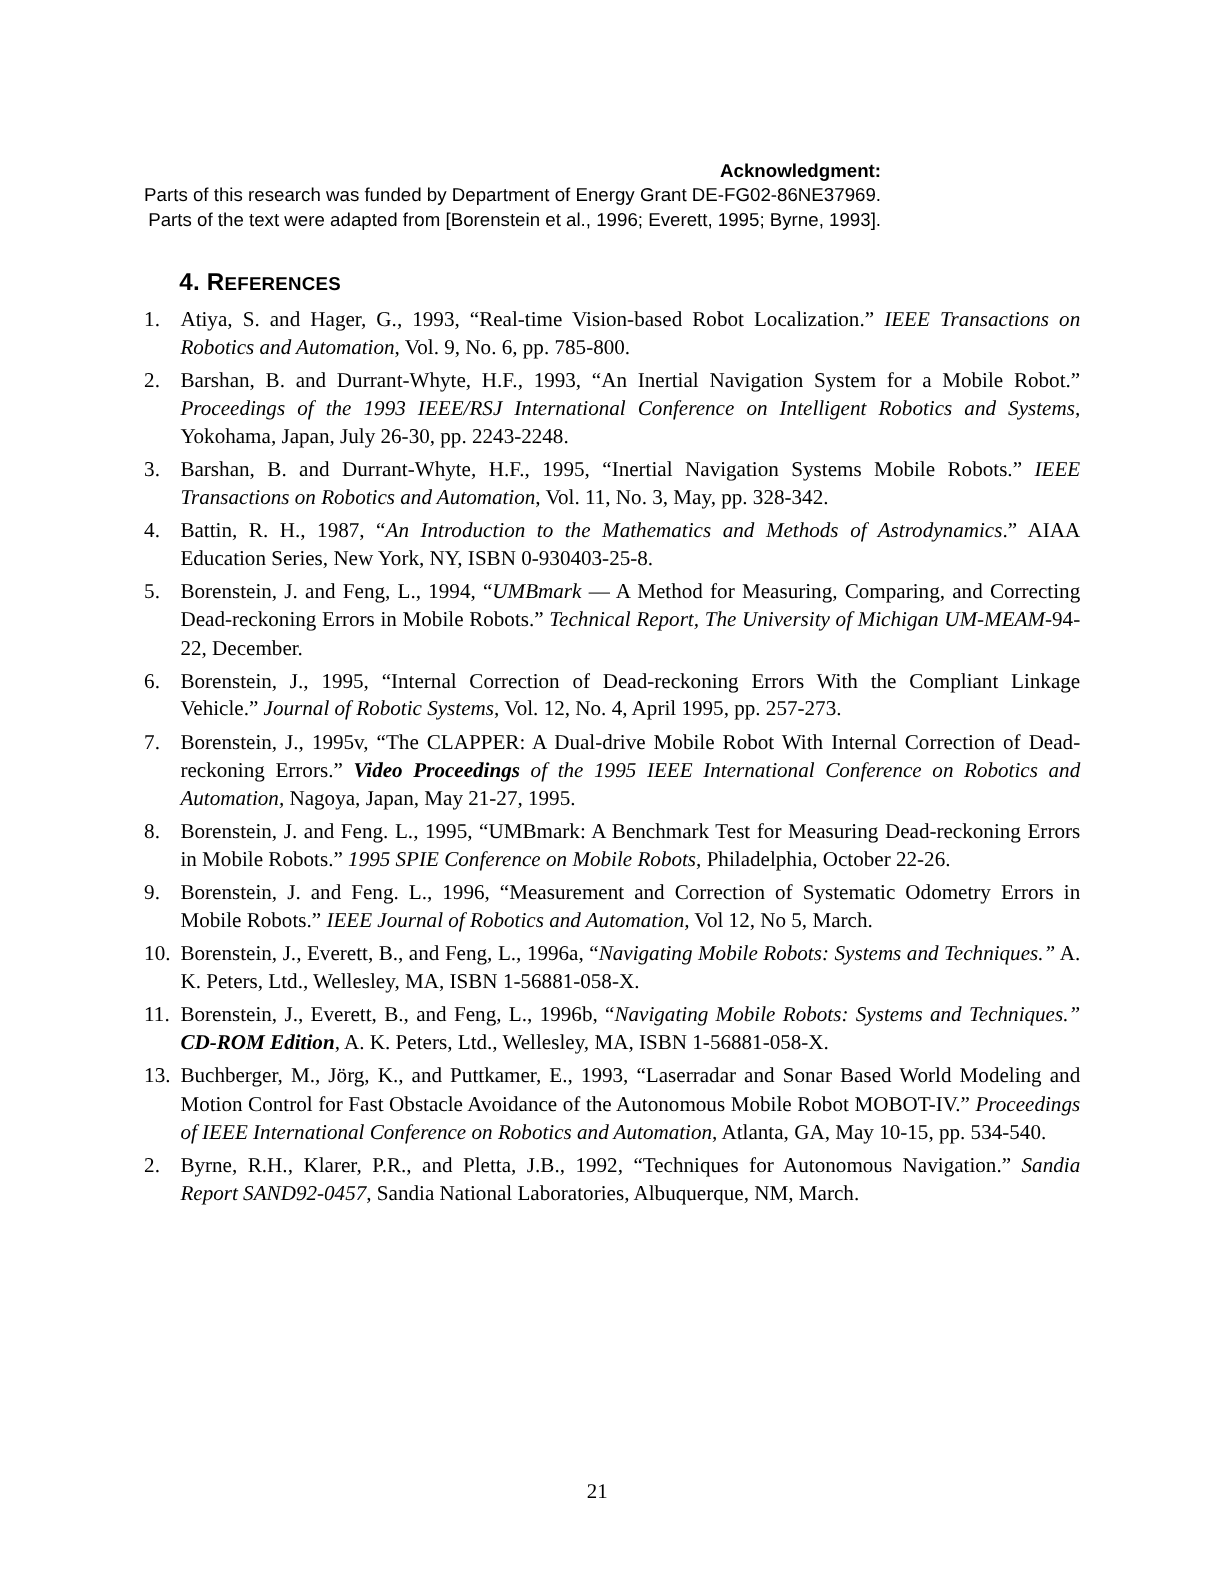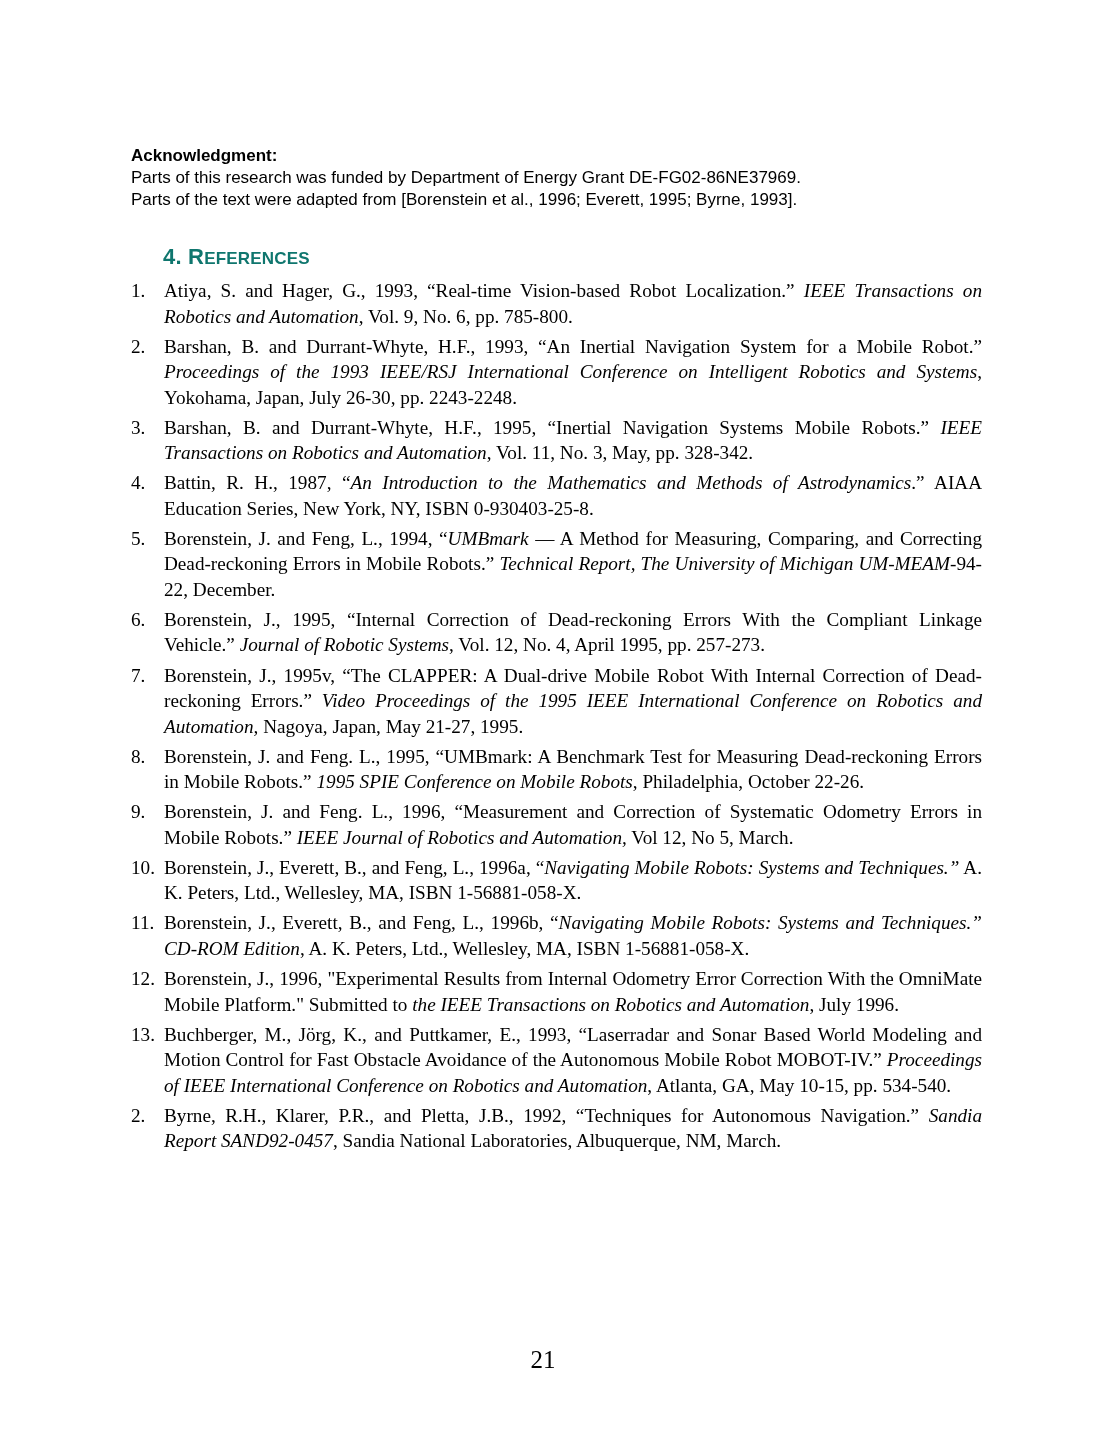--- a/index.html
+++ b/index.html
@@ -1,26 +1,26 @@
 <!DOCTYPE html>
 <html><head>
 <meta charset="utf-8">
 <style>
   html, body { margin: 0; padding: 0; background: #ffffff; }
   body { width: 1113px; height: 1440px; position: relative; overflow: hidden; color: #000; }
-  .ack { position: absolute; left: 131px; top: 145px; font-family: "Liberation Sans", sans-serif; font-size: 17px; line-height: 22px; }
+  .ack { position: absolute; left: 131px; top: 145px; font-family: "Liberation Sans", sans-serif; font-size: 17px; line-height: 22px; text-align: right; }
   .ack-title { font-weight: bold; }
-  .heading { position: absolute; left: 163px; top: 244px; font-family: "Liberation Sans", sans-serif; font-weight: bold; color: #0f766e; font-size: 22px; letter-spacing: 0.2px; }
+  .heading { position: absolute; left: 163px; top: 244px; font-family: "Liberation Sans", sans-serif; font-weight: bold; color: #000000; font-size: 22px; letter-spacing: 0.2px; }
   .heading .sc { font-size: 17px; }
   .refs { position: absolute; left: 131px; top: 278px; width: 851px; font-family: "Liberation Serif", serif; font-size: 19.2px; line-height: 25.5px; margin: 0; padding: 0; list-style: none; }
   .ref { position: relative; padding-left: 33px; text-align: justify; margin-bottom: 4.6px; }
   .ref .num { position: absolute; left: 0; top: 0; }
   .i { font-style: italic; }
-  .b { font-weight: normal; margin-top: 39px; }
-  .page-num { position: absolute; left: 0; width: 1086px; top: 1346px; text-align: center; font-family: "Liberation Serif", serif; font-size: 25px; }
+  .b { font-weight: bold; margin-top: 39px; }
+  .page-num { position: absolute; left: 0; width: 1086px; top: 1346px; text-align: center; font-family: "Liberation Serif", serif; font-size: 19px; }
 </style>
 </head>
 <body>
 
 <div class="ack">
   <div class="ack-title">Acknowledgment:</div>
   <div>Parts of this research was funded by Department of Energy Grant DE-FG02-86NE37969.</div>
   <div>Parts of the text were adapted from [Borenstein et al., 1996; Everett, 1995; Byrne, 1993].</div>
 </div>
 
@@ -34,18 +34,17 @@
     <li class="ref"><span class="num">2.</span><span>Barshan, B. and Durrant-Whyte, H.F., 1993, “An Inertial Navigation System for a Mobile Robot.” </span><span class="i">Proceedings of the 1993 IEEE/RSJ International Conference on Intelligent Robotics and Systems</span><span>, Yokohama, Japan, July 26-30, pp. 2243-2248.</span></li>
     <li class="ref"><span class="num">3.</span><span>Barshan, B. and Durrant-Whyte, H.F., 1995, “Inertial Navigation Systems Mobile Robots.” </span><span class="i">IEEE Transactions on Robotics and Automation</span><span>, Vol. 11, No. 3, May, pp. 328-342.</span></li>
     <li class="ref"><span class="num">4.</span><span>Battin, R. H., 1987, “</span><span class="i">An Introduction to the Mathematics and Methods of Astrodynamics</span><span>.” AIAA Education Series, New York, NY, ISBN 0-930403-25-8.</span></li>
     <li class="ref"><span class="num">5.</span><span>Borenstein, J. and Feng, L., 1994, “</span><span class="i">UMBmark</span><span> — A Method for Measuring, Comparing, and Correcting Dead-reckoning Errors in Mobile Robots.” </span><span class="i">Technical Report, The University of Michigan UM-MEAM</span><span>-94-22, December.</span></li>
     <li class="ref"><span class="num">6.</span><span>Borenstein, J., 1995, “Internal Correction of Dead-reckoning Errors With the Compliant Linkage Vehicle.” </span><span class="i">Journal of Robotic Systems</span><span>, Vol. 12, No. 4, April 1995, pp. 257-273.</span></li>
     <li class="ref"><span class="num">7.</span><span>Borenstein, J., 1995v, “The CLAPPER: A Dual-drive Mobile Robot With Internal Correction of Dead-reckoning Errors.” </span><span class="i b">Video Proceedings</span><span class="i"> of the 1995 IEEE International Conference on Robotics and Automation,</span><span> Nagoya, Japan, May 21-27, 1995.</span></li>
     <li class="ref"><span class="num">8.</span><span>Borenstein, J. and Feng. L., 1995, “UMBmark: A Benchmark Test for Measuring Dead-reckoning Errors in Mobile Robots.” </span><span class="i">1995 SPIE Conference on Mobile Robots</span><span>, Philadelphia, October 22-26.</span></li>
     <li class="ref"><span class="num">9.</span><span>Borenstein, J. and Feng. L., 1996, “Measurement and Correction of Systematic Odometry Errors in Mobile Robots.” </span><span class="i">IEEE Journal of Robotics and Automation,</span><span> Vol 12, No 5, March.</span></li>
     <li class="ref"><span class="num">10.</span><span>Borenstein, J., Everett, B., and Feng, L., 1996a, “</span><span class="i">Navigating Mobile Robots: Systems and Techniques.”</span><span> A. K. Peters, Ltd., Wellesley, MA, ISBN 1-56881-058-X.</span></li>
     <li class="ref"><span class="num">11.</span><span>Borenstein, J., Everett, B., and Feng, L., 1996b, “</span><span class="i">Navigating Mobile Robots: Systems and Techniques.”</span><span> </span><span class="i b">CD-ROM Edition</span><span>, A. K. Peters, Ltd., Wellesley, MA, ISBN 1-56881-058-X.</span></li>
-    <li class="ref"><span class="num">12.</span><span>Borenstein, J., 1996, "Experimental Results from Internal Odometry Error Correction With the OmniMate Mobile Platform." Submitted to </span><span class="i">the IEEE Transactions on Robotics and Automation</span><span>, July 1996.</span></li>
     <li class="ref"><span class="num">13.</span><span>Buchberger, M., Jörg, K., and Puttkamer, E., 1993, “Laserradar and Sonar Based World Modeling and Motion Control for Fast Obstacle Avoidance of the Autonomous Mobile Robot MOBOT-IV.” </span><span class="i">Proceedings of IEEE International Conference on Robotics and Automation</span><span>, Atlanta, GA, May 10-15, pp. 534-540.</span></li>
     <li class="ref"><span class="num">2.</span><span>Byrne, R.H., Klarer, P.R., and Pletta, J.B.,  1992, “Techniques for Autonomous Navigation.” </span><span class="i">Sandia Report SAND92-0457</span><span>, Sandia National Laboratories, Albuquerque, NM, March.</span></li>
   </ol>
 
 <div class="page-num">21</div>
 
 </body></html>

